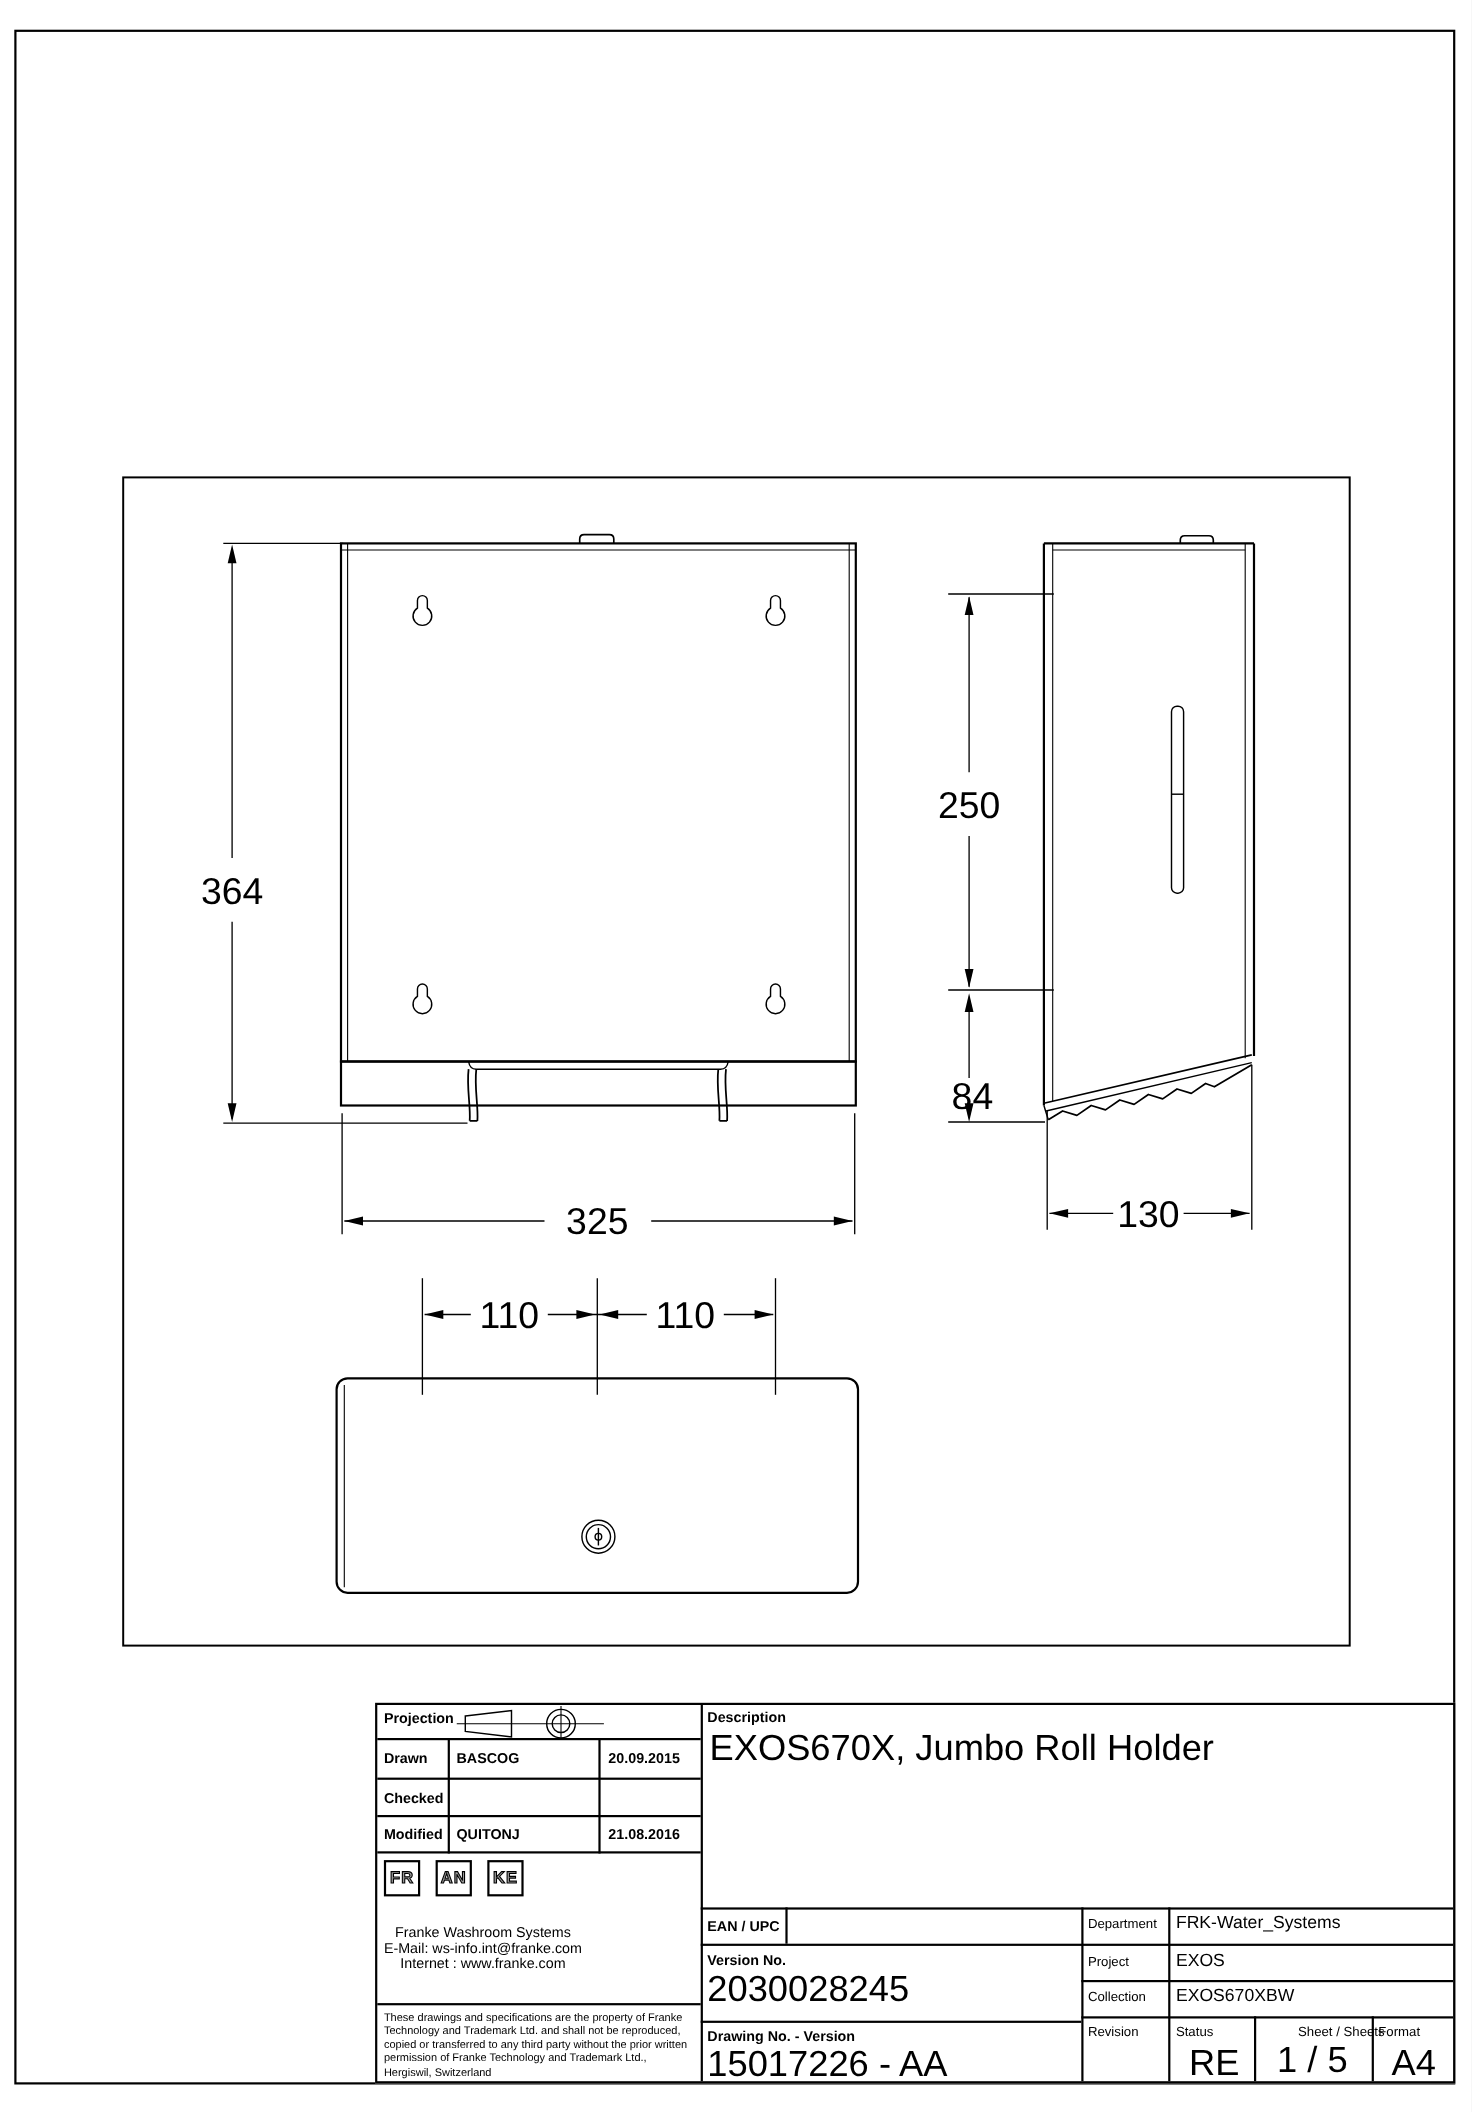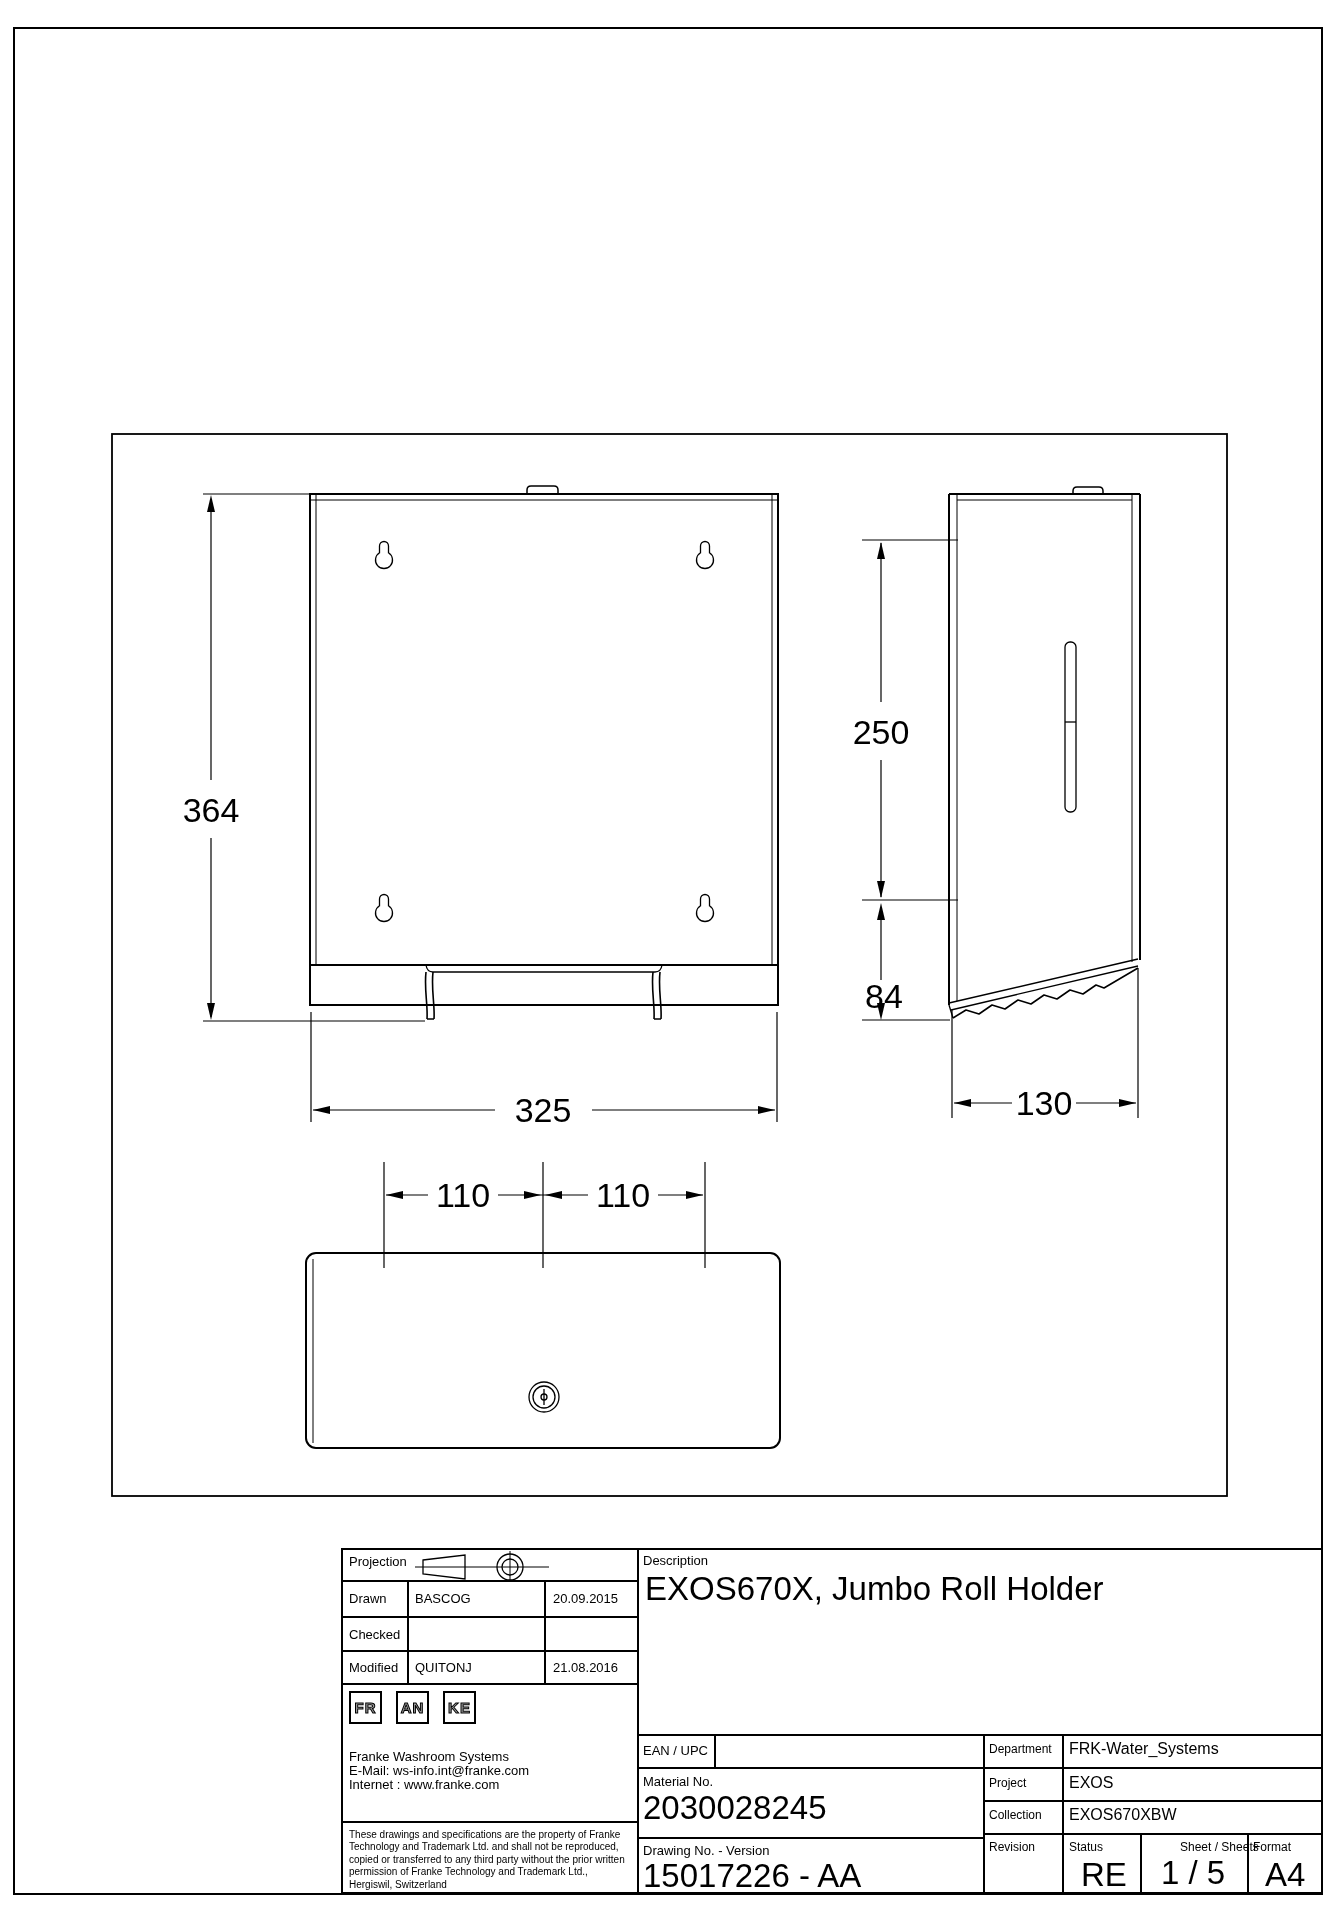--- a/index.html
+++ b/index.html
@@ -7,25 +7,25 @@
     position:relative; width:1338px; height:1920px; background:#ffffff;
     font-family:"Liberation Sans", sans-serif; color:#000; overflow:hidden;
   }
   svg.drawing {position:absolute; left:0; top:0;}
   svg.drawing text {font-family:"Liberation Sans", sans-serif; font-size:34px; fill:#000;}
   
   .tb {position:absolute; left:341px; top:1548px; width:982px; height:346px;
        border:2px solid #000; box-sizing:border-box; background:#fff;}
   .vl,.hl {position:absolute; background:#000;}
   .vl {width:2px;} .hl {height:2px;}
-  .lbl {position:absolute; font-size:13px; white-space:nowrap;}
+  .lbl {position:absolute; font-size:13px; white-space:nowrap;font-weight:bold;}
   .lbl2 {position:absolute; font-size:12px; white-space:nowrap;}
   .val {position:absolute; font-size:16px; white-space:nowrap;}
   .big {position:absolute; font-size:33px; white-space:nowrap;}
-  .addr {position:absolute; font-size:13px; line-height:14px; white-space:nowrap;}
+  .addr {position:absolute; font-size:13px; line-height:14px; white-space:nowrap;text-align:center;}
   .legal {position:absolute; font-size:10px; line-height:12.4px; white-space:nowrap;}
   .logo {position:absolute; display:flex; gap:14px;}
   .logo .lb {width:29px; height:29px; border:2px solid #000; display:flex;
       align-items:center; justify-content:center; font-weight:bold; font-size:15px;
       color:#9a9a9a; -webkit-text-stroke:1px #000; letter-spacing:1px;}
 </style>
 </head>
 <body>
 
 <div class="page">
@@ -215,21 +215,21 @@
       <div>copied or transferred to any third party without the prior written</div>
       <div>permission of Franke Technology and Trademark Ltd.,</div>
       <div>Hergiswil, Switzerland</div>
     </div>
 
     <div class="lbl" style="left:300px; top:3px">Description</div>
     <div class="big" style="left:302px; top:20px">EXOS670X, Jumbo Roll Holder</div>
 
     <div class="lbl" style="left:300px; top:193px">EAN / UPC</div>
     <div class="val" style="left:380px; top:192px"></div>
-    <div class="lbl" style="left:300px; top:224px">Material No.</div>
+    <div class="lbl" style="left:300px; top:224px">Version No.</div>
     <div class="big" style="left:300px; top:239px">2030028245</div>
     <div class="lbl" style="left:300px; top:293px">Drawing No. - Version</div>
     <div class="big" style="left:300px; top:307px">15017226 - AA</div>
 
     <div class="lbl2" style="left:646px; top:192px">Department</div>
     <div class="val" style="left:726px; top:190px">FRK-Water_Systems</div>
     <div class="lbl2" style="left:646px; top:226px">Project</div>
     <div class="val" style="left:726px; top:224px">EXOS</div>
     <div class="lbl2" style="left:646px; top:258px">Collection</div>
     <div class="val" style="left:726px; top:256px">EXOS670XBW</div>

